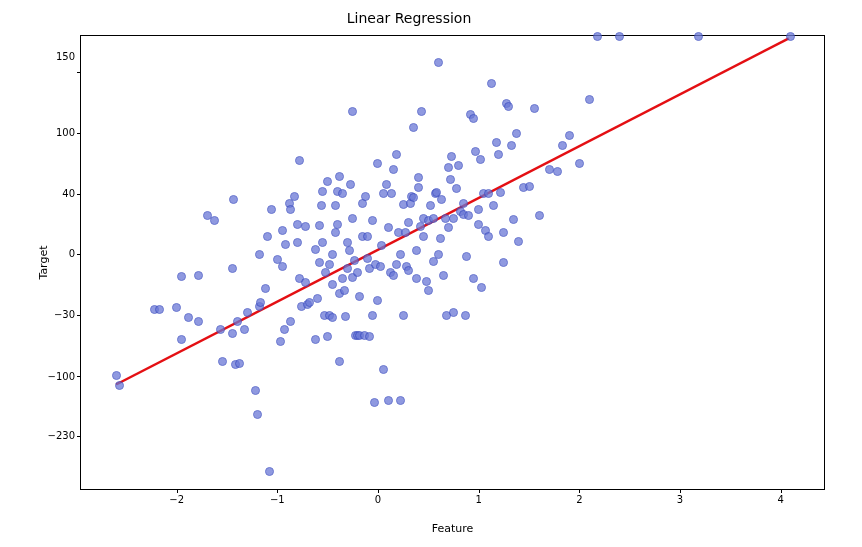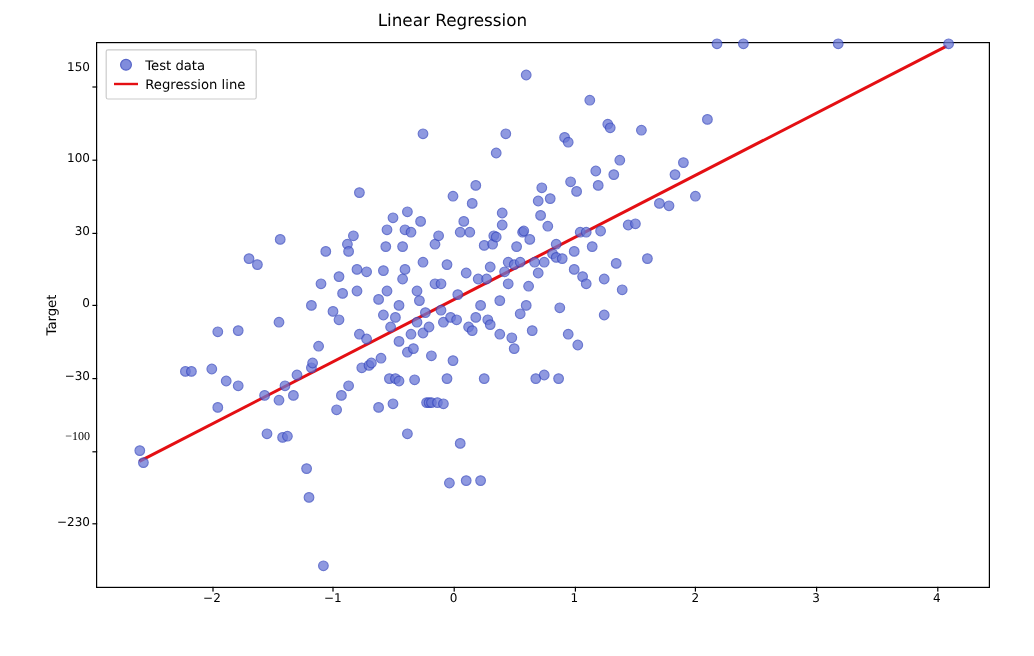--- a/index.html
+++ b/index.html
@@ -26,20 +26,21 @@
     box-sizing: border-box;
     overflow: visible;
   }
   .title {
     position: absolute;
     top: 10px;
     left: 0;
     width: 754px;
     text-align: center;
     font-size: 14px;
+    padding-left: 32px;
   }
   .xlabel {
     position: absolute;
     bottom: 12px;
     left: 80px;
     width: 745px;
     text-align: center;
     font-size: 11px;
   }
   .ylabel {
@@ -134,56 +135,44 @@
   <div class="title">Linear Regression</div>
 
   <div class="ylabel">
     <span>Target</span>
   </div>
 
   <div class="axes" id="axes">
     <svg class="reg-line" id="reg-svg" preserveAspectRatio="none" viewBox="0 0 745 455">
         <line x1="35.23648648648649" y1="349.44" x2="709.7635135135134" y2="2.4266666666666765" stroke="#e40f13" stroke-width="2.5"></line>
       </svg>
-    <div class="legend">
-      <div class="legend-row">
-        <span class="legend-marker-scatter">
-            <span></span>
-          </span>
-        <span>Test data</span>
-      </div>
-      <div class="legend-row">
-        <span class="legend-marker-line"></span>
-        <span>Regression line</span>
-      </div>
-    </div>
   <div class="tick-mark xtick-mark" style="left: 95.6419px;"></div>
       <div class="tick-label xtick-label" style="left: 95.6419px;">−2</div>
       <div class="tick-mark xtick-mark" style="left: 196.318px;"></div>
       <div class="tick-label xtick-label" style="left: 196.318px;">−1</div>
       <div class="tick-mark xtick-mark" style="left: 296.993px;"></div>
       <div class="tick-label xtick-label" style="left: 296.993px;">0</div>
       <div class="tick-mark xtick-mark" style="left: 397.669px;"></div>
       <div class="tick-label xtick-label" style="left: 397.669px;">1</div>
       <div class="tick-mark xtick-mark" style="left: 498.345px;"></div>
       <div class="tick-label xtick-label" style="left: 498.345px;">2</div>
       <div class="tick-mark xtick-mark" style="left: 599.02px;"></div>
       <div class="tick-label xtick-label" style="left: 599.02px;">3</div>
       <div class="tick-mark xtick-mark" style="left: 699.696px;"></div>
       <div class="tick-label xtick-label" style="left: 699.696px;">4</div>
       <div class="tick-mark ytick-mark" style="top: 400.4px;"></div>
       <div class="tick-label ytick-label" style="top: 400.4px;">−230</div>
       <div class="tick-mark ytick-mark" style="top: 339.733px;"></div>
-      <div class="tick-label ytick-label" style="top: 329px; font-family: Liberation Serif, serif;">−100</div>
+      <div class="tick-label ytick-label" style="top: 341px;">−100</div>
       <div class="tick-mark ytick-mark" style="top: 279.067px;"></div>
       <div class="tick-label ytick-label" style="top: 279.067px;">−30</div>
       <div class="tick-mark ytick-mark" style="top: 218.4px;"></div>
       <div class="tick-label ytick-label" style="top: 218.4px;">0</div>
       <div class="tick-mark ytick-mark" style="top: 157.733px;"></div>
-      <div class="tick-label ytick-label" style="top: 157.733px;">30</div>
+      <div class="tick-label ytick-label" style="top: 157.733px;">40</div>
       <div class="tick-mark ytick-mark" style="top: 97.0667px;"></div>
       <div class="tick-label ytick-label" style="top: 97.0667px;">100</div>
       <div class="tick-mark ytick-mark" style="top: 36.4px;"></div>
       <div class="tick-label ytick-label" style="top: 21px;">150</div>
       <div class="point" style="left: 35.2365px; top: 339.733px;"></div>
       <div class="point" style="left: 38.2568px; top: 349.44px;"></div>
       <div class="point" style="left: 73.4932px; top: 273px;"></div>
       <div class="point" style="left: 78.527px; top: 273px;"></div>
       <div class="point" style="left: 95.6419px; top: 271.787px;"></div>
       <div class="point" style="left: 100.676px; top: 240.24px;"></div>
@@ -383,14 +372,15 @@
       <div class="point" style="left: 481.23px; top: 109.2px;"></div>
       <div class="point" style="left: 488.277px; top: 99.4933px;"></div>
       <div class="point" style="left: 498.345px; top: 127.4px;"></div>
       <div class="point" style="left: 508.412px; top: 63.0933px;"></div>
       <div class="point" style="left: 516.466px;"></div>
       <div class="point" style="left: 538.615px;"></div>
       <div class="point" style="left: 617.142px;"></div>
       <div class="point" style="left: 709.764px;"></div>
     </div>
 
+  <div class="xlabel">Feature</div>
 
 </div>
 
 </body></html>

